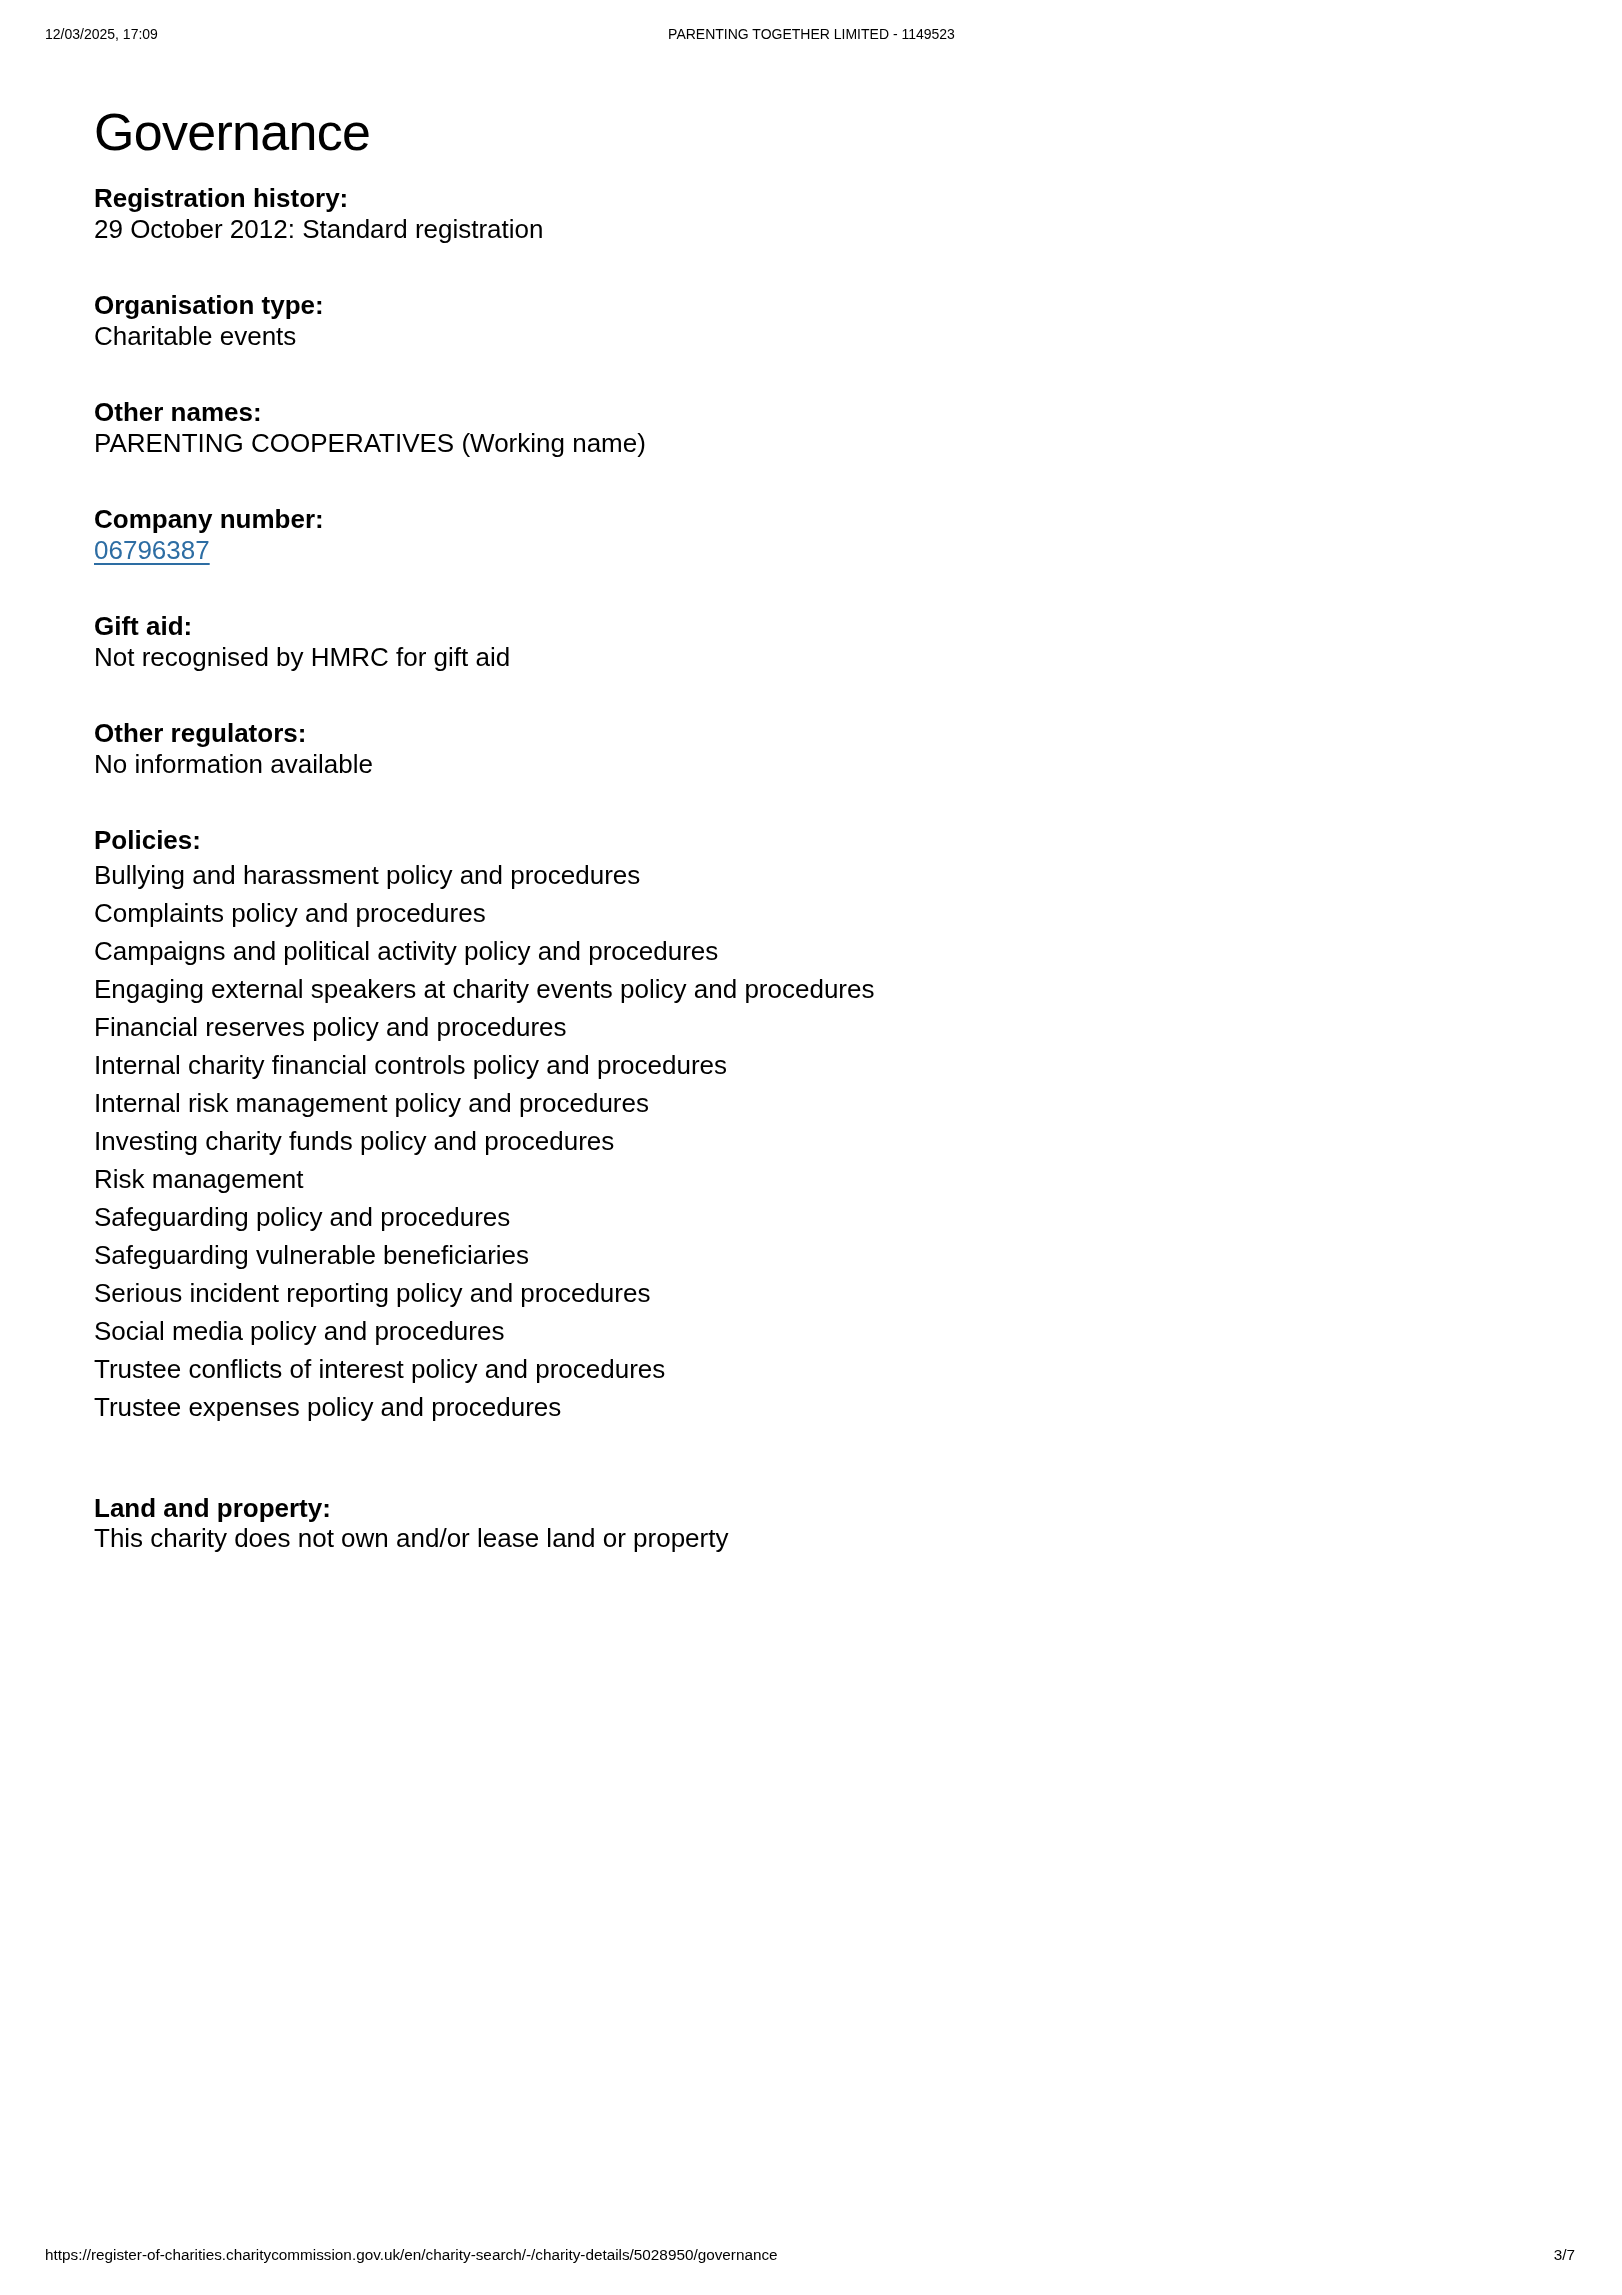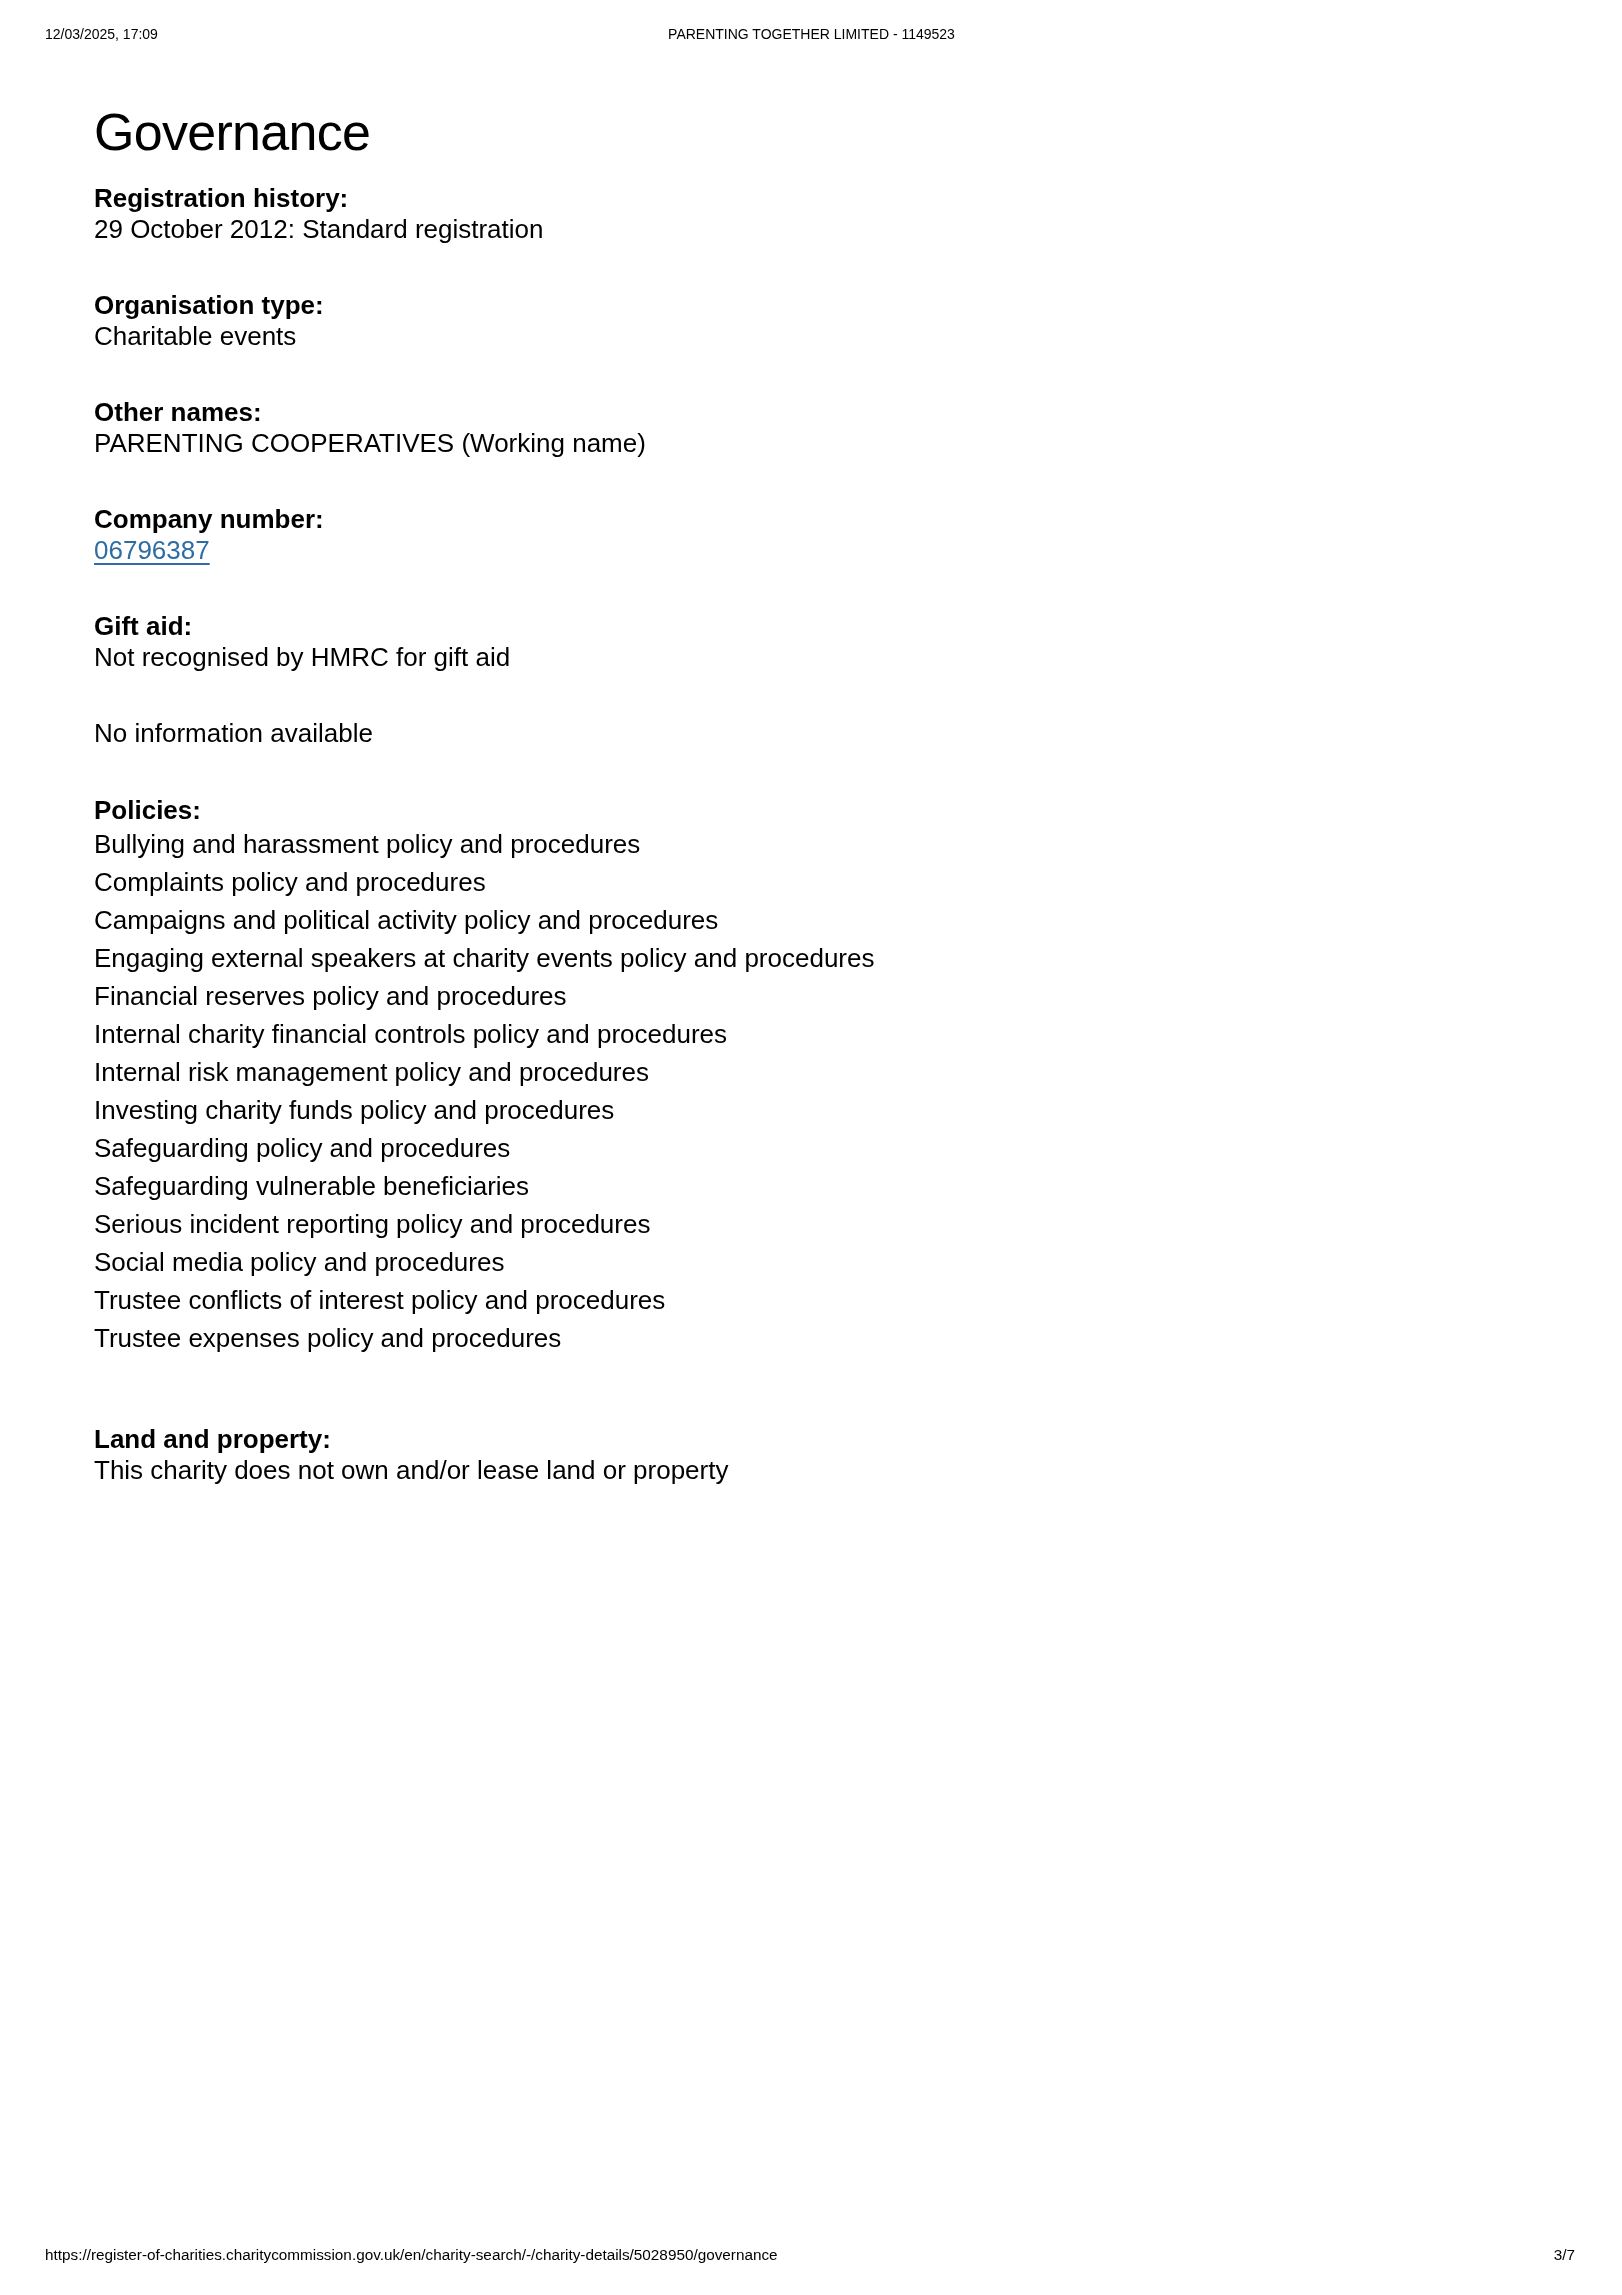--- a/index.html
+++ b/index.html
@@ -132,33 +132,35 @@
       <a class="company-link">06796387</a>
     </div>
   </div>
 
   <div class="section">
     <div class="label">Gift aid:</div>
     <div class="value">Not recognised by HMRC for gift aid</div>
   </div>
 
   <div class="section">
+    <div class="label">Other regulators:</div>
     <div class="value">No information available</div>
   </div>
 
   <div class="section policies">
     <div class="label">Policies:</div>
     <p class="policy">Bullying and harassment policy and procedures</p>
     <p class="policy">Complaints policy and procedures</p>
     <p class="policy">Campaigns and political activity policy and procedures</p>
     <p class="policy">Engaging external speakers at charity events policy and procedures</p>
     <p class="policy">Financial reserves policy and procedures</p>
     <p class="policy">Internal charity financial controls policy and procedures</p>
     <p class="policy">Internal risk management policy and procedures</p>
     <p class="policy">Investing charity funds policy and procedures</p>
+    <p class="policy">Risk management</p>
     <p class="policy">Safeguarding policy and procedures</p>
     <p class="policy">Safeguarding vulnerable beneficiaries</p>
     <p class="policy">Serious incident reporting policy and procedures</p>
     <p class="policy">Social media policy and procedures</p>
     <p class="policy">Trustee conflicts of interest policy and procedures</p>
     <p class="policy">Trustee expenses policy and procedures</p>
   </div>
 
   <div class="section land">
     <div class="label">Land and property:</div>

